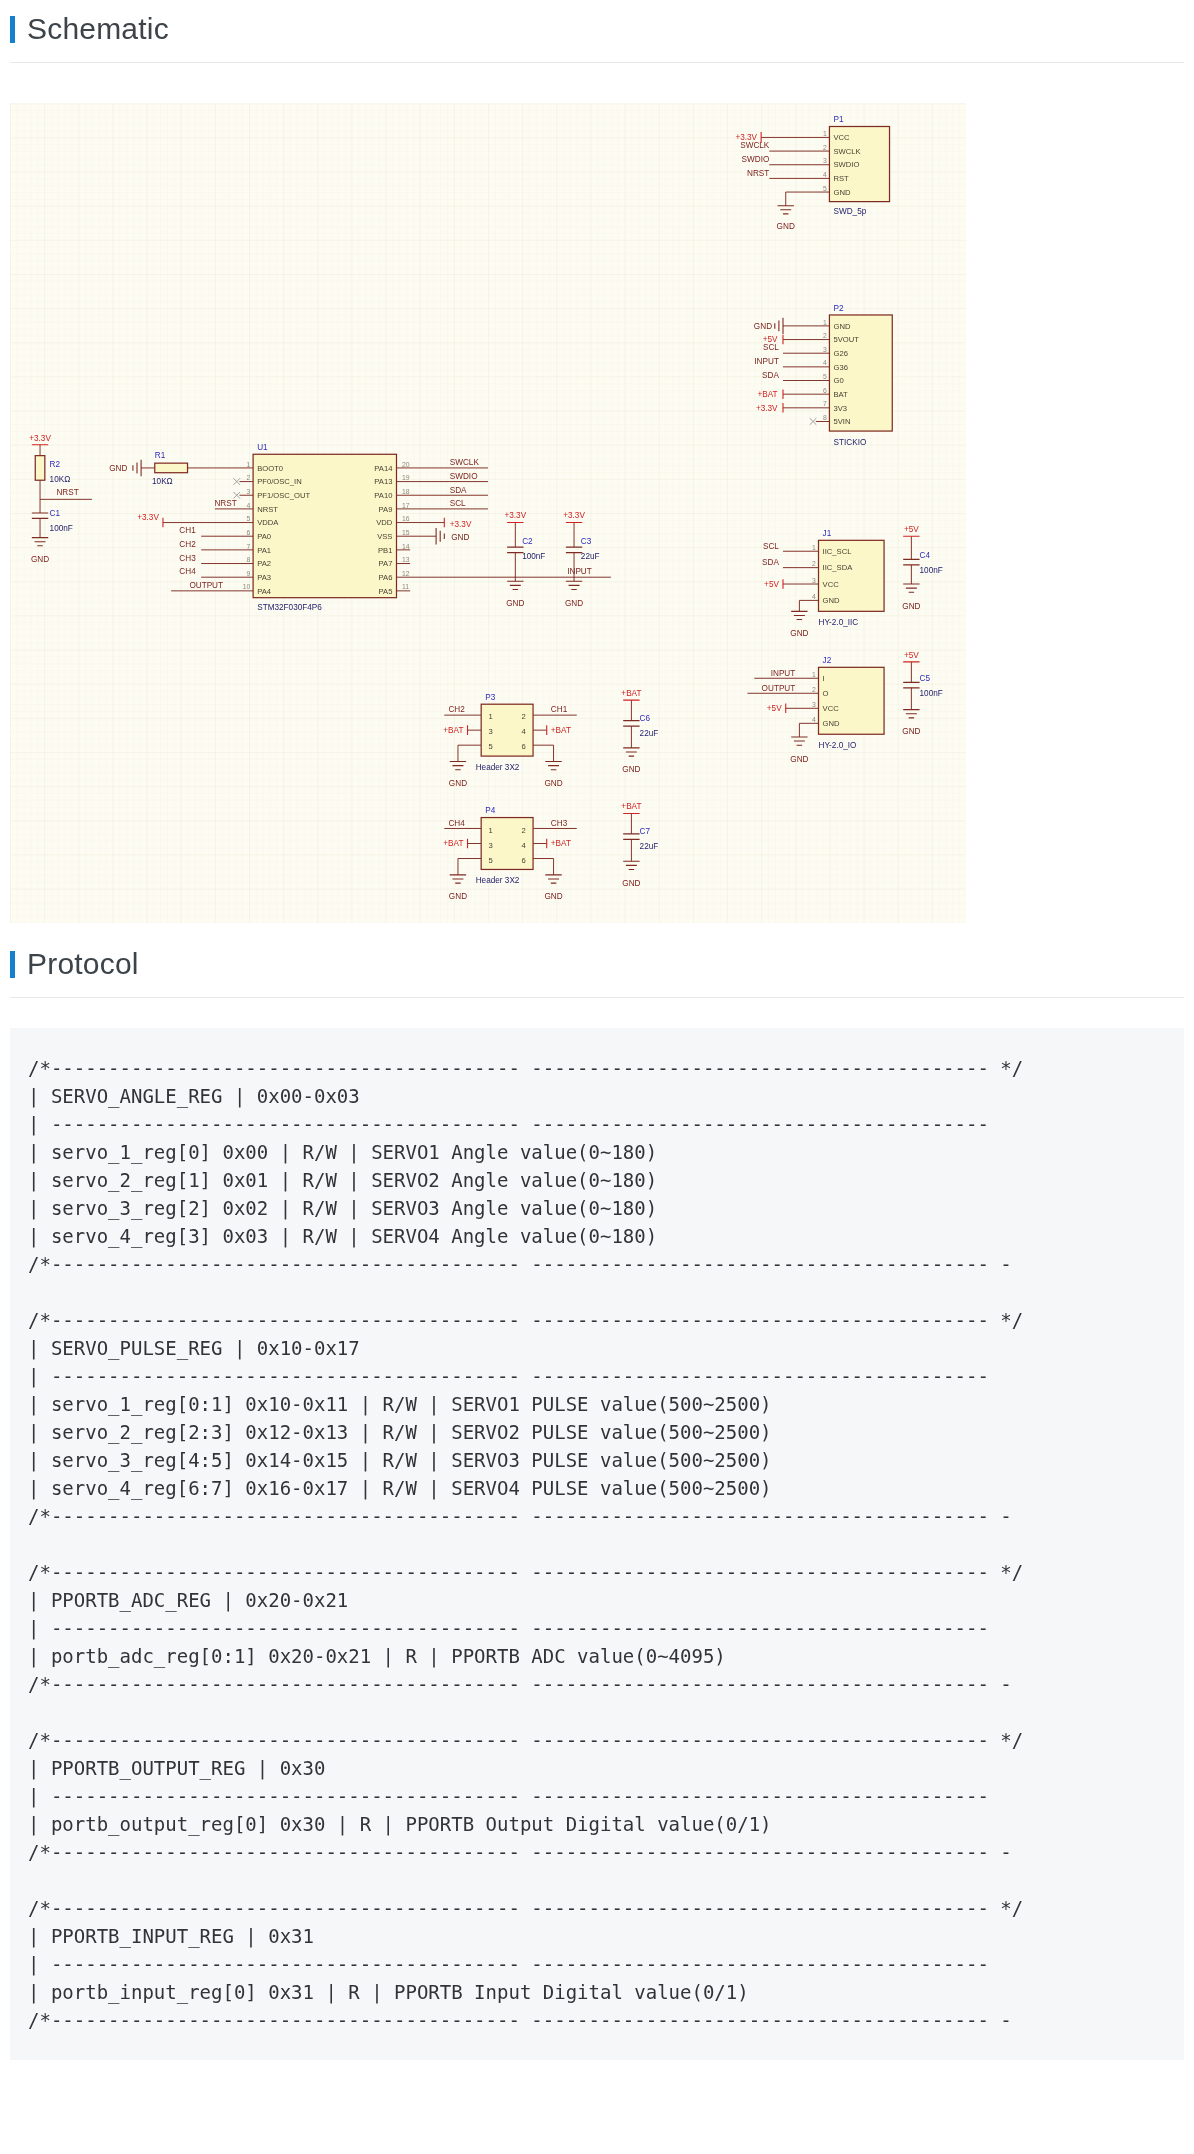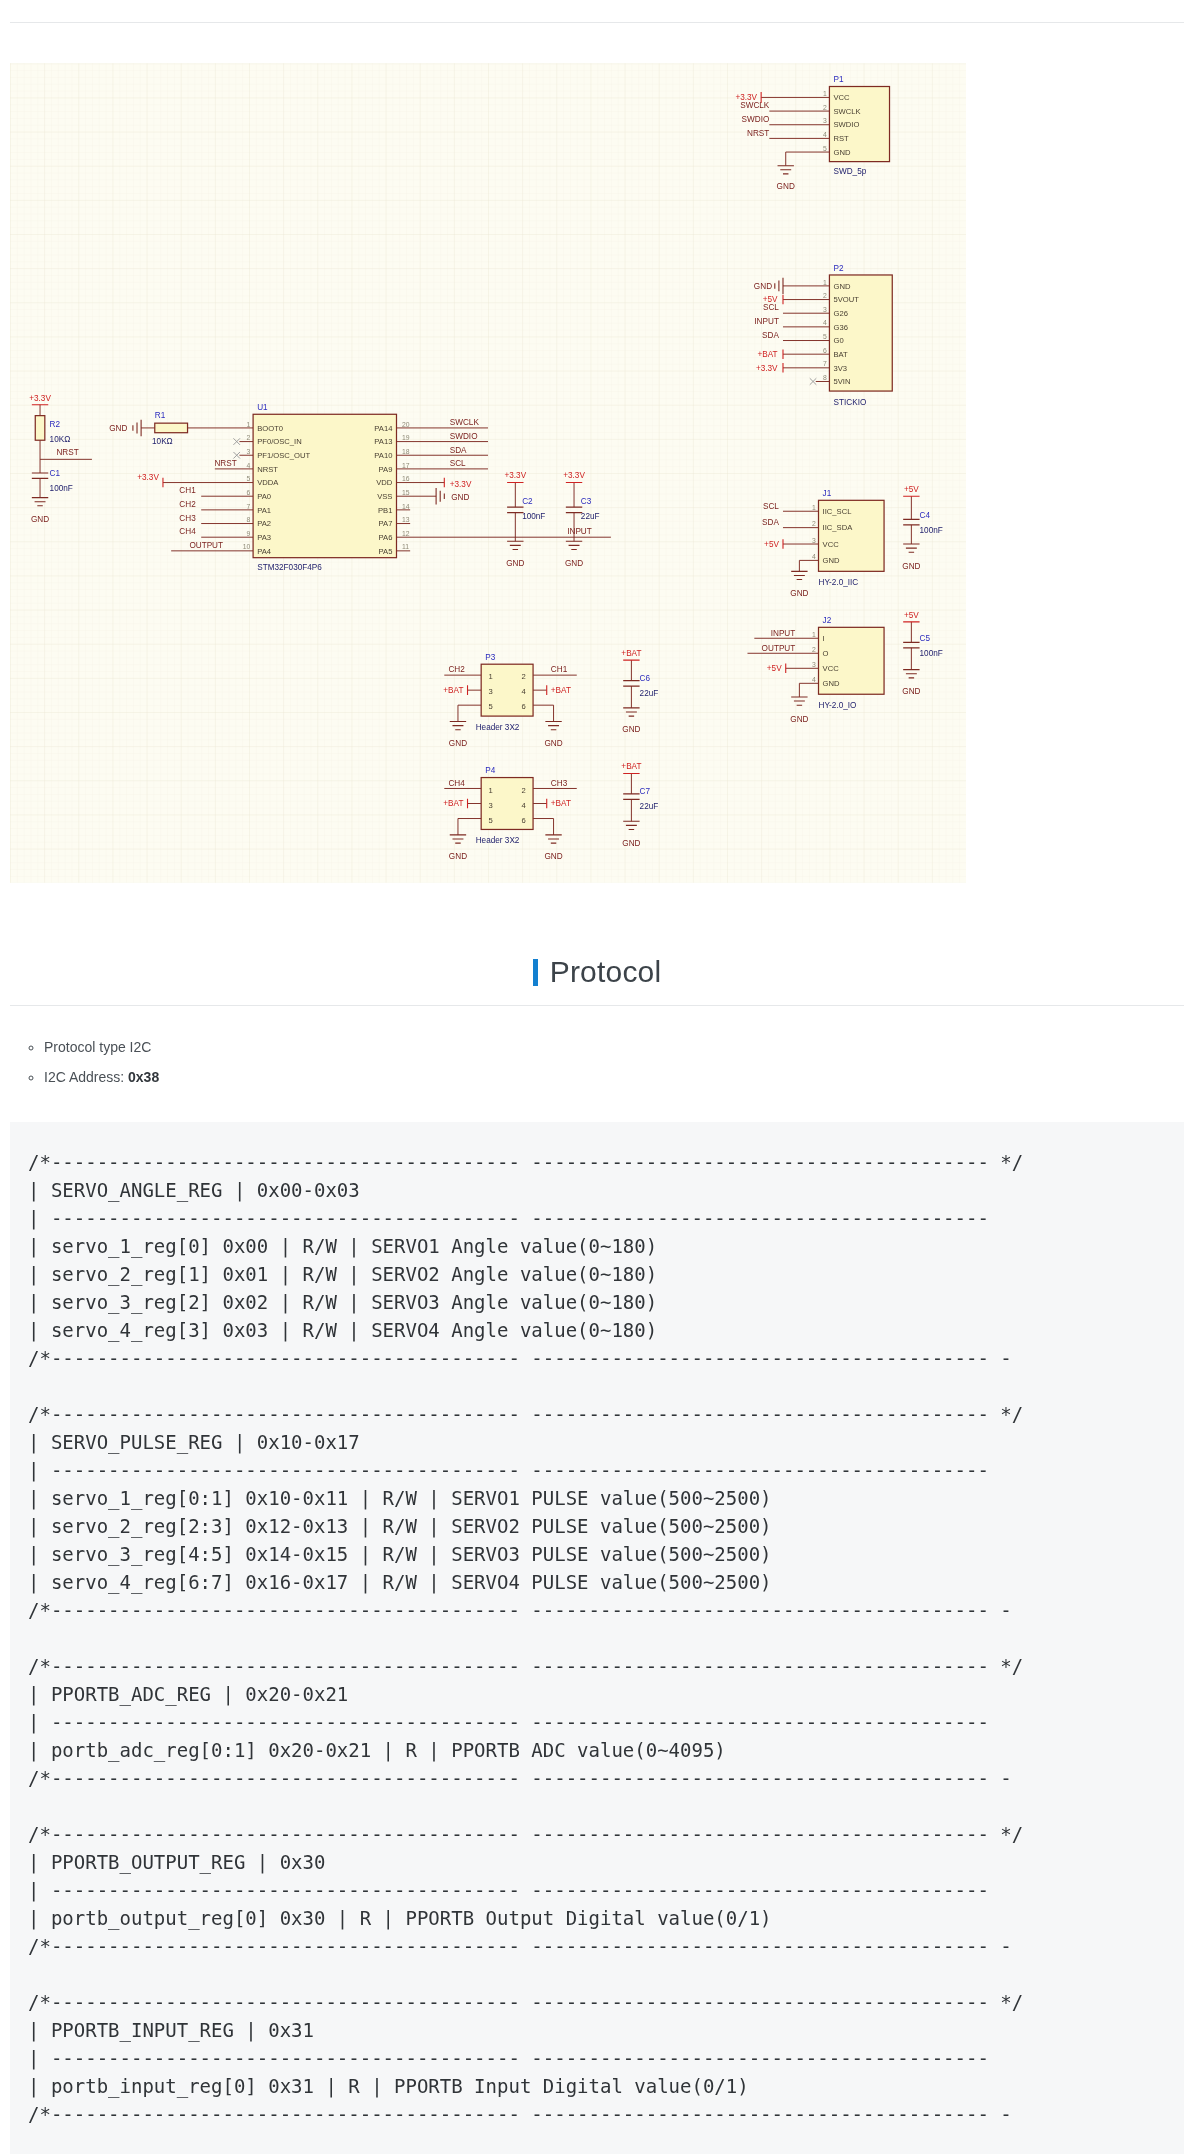--- a/index.html
+++ b/index.html
@@ -3,21 +3,21 @@
 <meta charset="utf-8">
 <style>
   * { box-sizing: border-box; margin: 0; padding: 0; }
   html, body { width: 1194px; height: 2154px; overflow: hidden; background: #ffffff; }
   body { font-family: "Liberation Sans", sans-serif; color: #3f474e; }
   .page { padding: 6px 10px 0 10px; }
 
   .section-head { display: flex; align-items: center; margin-top: 6px; }
   .section-head .accent { display: inline-block; width: 5px; height: 27px; background: #1380d0; margin-right: 12px; }
   .section-head h1 { font-size: 30px; font-weight: 400; color: #3c4349; letter-spacing: 0.2px; }
-  .sec2 { margin-top: 72px; justify-content: center; }
+  .sec2 { margin-top: 24px; }
   hr.rule { border: none; border-top: 1px solid #e6e8ea; margin-top: 16px; }
 
   .schematic-wrap { margin-top: 40px; }
   svg.schematic { display: block; }
   .st { font-family: "Liberation Sans", sans-serif; }
   .st-pin { font-size: 5.6px; fill: #4a4133; }
   .st-num { font-size: 5px;   fill: #8f8a77; }
   .st-ref { font-size: 6px;   fill: #2b2bbd; }
   .st-val { font-size: 6px;   fill: #23236e; }
   .st-net { font-size: 6px;   fill: #7c2320; }
@@ -32,20 +32,24 @@
     font-family: "DejaVu Sans Mono", monospace;
     font-size: 19px; line-height: 28px; color: #303438;
     white-space: pre;
   }
 </style>
 </head>
 <body>
 
 <div class="page">
 
+  <div class="section-head">
+    <span class="accent"></span>
+    <h1>Schematic</h1>
+  </div>
   <hr class="rule">
 
   <div class="schematic-wrap">
     <svg id="schematic-svg" class="schematic" width="956" height="820" viewBox="0 0 700 600" role="img">
       <defs>
         <pattern id="gridsm" width="5" height="5" patternUnits="userSpaceOnUse">
           <path d="M5,0 H0 V5" fill="none" stroke="#f2efe0" stroke-width="0.35"></path>
         </pattern>
         <pattern id="gridlg" width="25" height="25" patternUnits="userSpaceOnUse">
           <path d="M25,0 H0 V25" fill="none" stroke="#e8e4d0" stroke-width="0.4"></path>
@@ -327,24 +331,20 @@
         </g>
     </svg>
   </div>
 
   <div class="section-head sec2">
     <span class="accent"></span>
     <h1>Protocol</h1>
   </div>
   <hr class="rule">
 
-  <ul class="proto-list">
-    <li><span>Protocol type I2C</span><strong></strong></li>
-    <li><span>I2C Address: </span><strong>0x38</strong></li>
-  </ul>
 
   <div class="codeblock">
     <pre>/*----------------------------------------- ---------------------------------------- */
 | SERVO_ANGLE_REG | 0x00-0x03
 | ----------------------------------------- ----------------------------------------
 | servo_1_reg[0] 0x00 | R/W | SERVO1 Angle value(0~180)
 | servo_2_reg[1] 0x01 | R/W | SERVO2 Angle value(0~180)
 | servo_3_reg[2] 0x02 | R/W | SERVO3 Angle value(0~180)
 | servo_4_reg[3] 0x03 | R/W | SERVO4 Angle value(0~180)
 /*----------------------------------------- ---------------------------------------- -

